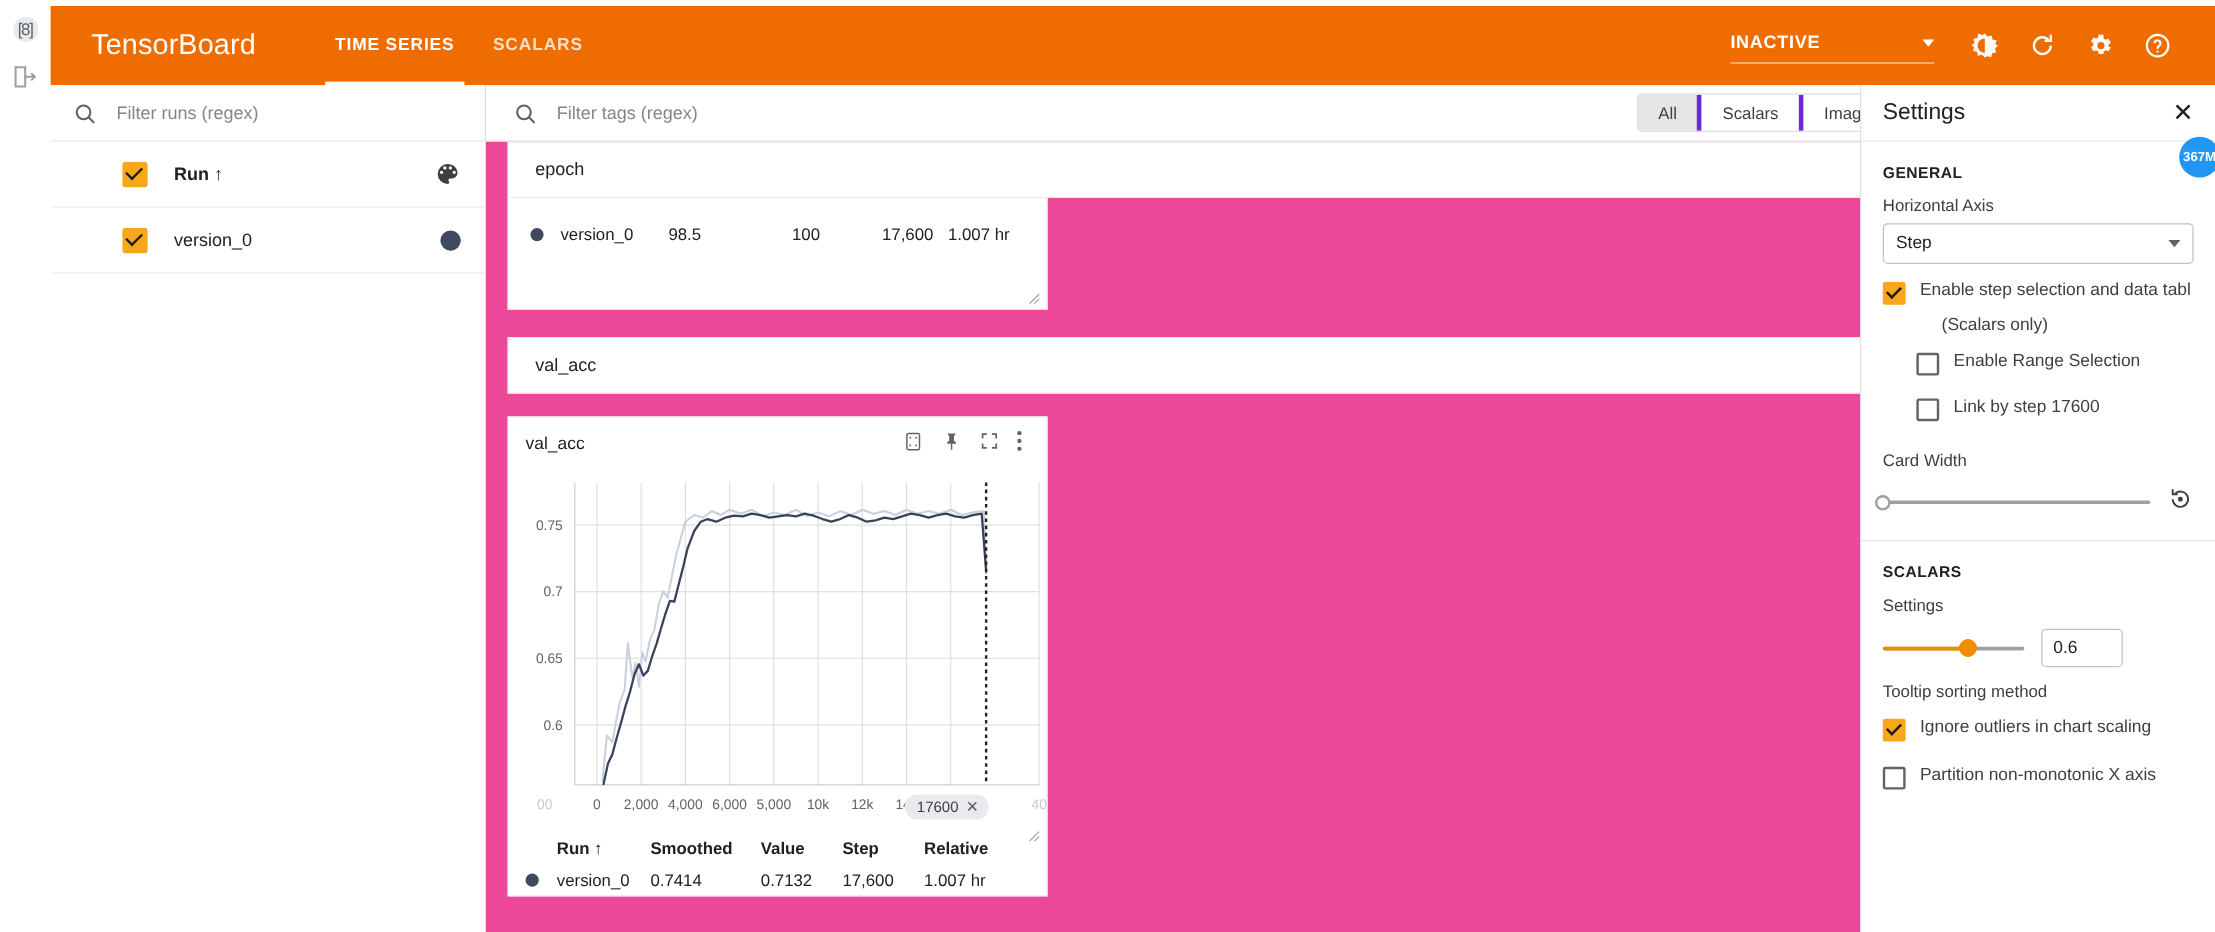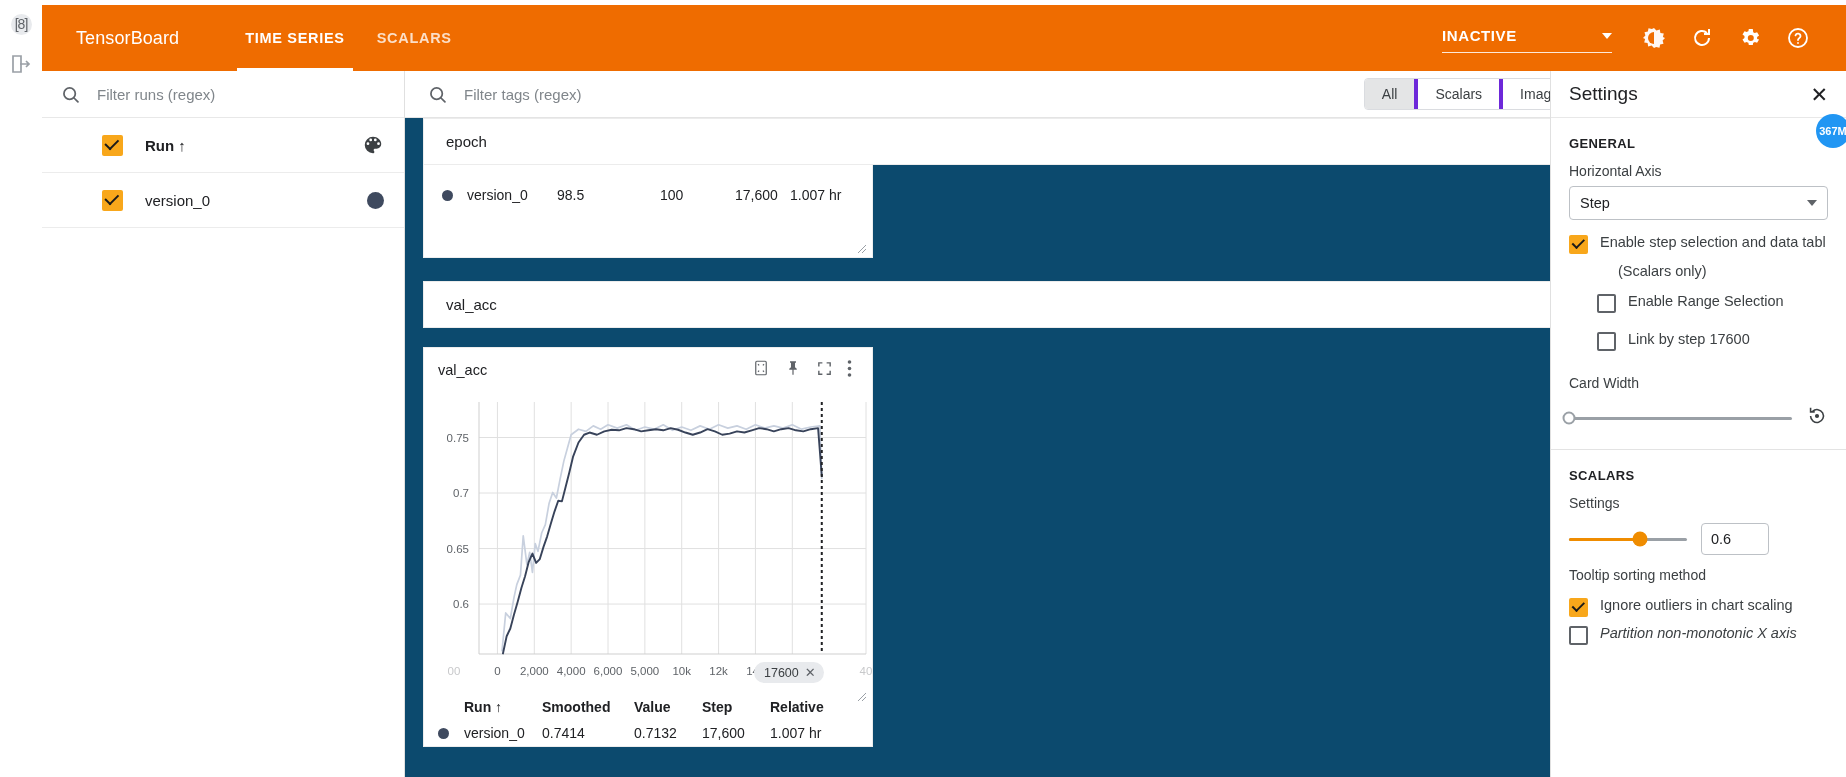--- a/index.html
+++ b/index.html
@@ -29,21 +29,21 @@
     position: absolute; left: 8px; top: 52px; width: 26px; height: 24px;
     color: #9aa0a6;
   }
 
   
   .topbar {
     position: absolute; left: 42px; top: 5px; right: 0; height: 66px;
     background: #ef6c00; display: flex; align-items: center;
   }
   .brand {
-    color: #fff; font-size: 18px; font-weight: 400;
+    color: #fff; font-size: 24px; font-weight: 400;
     margin-left: 34px; letter-spacing: 0.1px;
   }
   .nav-tabs { display: flex; align-items: center; height: 66px; margin-left: 50px; }
   .nav-tab {
     color: rgba(255,255,255,0.78); font-size: 14.5px; font-weight: 600;
     letter-spacing: 0.7px; padding: 0 16px; height: 66px;
     display: flex; align-items: center; cursor: pointer;
     position: relative;
   }
   .nav-tab.active { color: #fff; }
@@ -104,21 +104,21 @@
   .run-label {
     margin-left: 48px; font-size: 15px; color: #202124;
   }
   .run-label.head { font-weight: 700; }
   .run-right { margin-left: auto; display: flex; align-items: center; }
   .swatch-dot { width: 17px; height: 17px; border-radius: 50%; background: #3f4a5f; }
 
   
   .main {
     position: absolute; left: 405px; top: 71px; right: 0; bottom: 0;
-    background: #0c4a6e;
+    background: #ec4899;
   }
   .tagbar {
     height: 47px; background: #fff; display: flex; align-items: center;
     border-bottom: 1px solid #e4e4e4; padding-left: 22px; padding-right: 20px;
   }
   .tagbar input {
     border: none; outline: none; font-size: 15px; margin-left: 16px;
     width: 320px; background: transparent; color: #202124;
     font-family: "Liberation Sans", sans-serif;
   }
@@ -590,21 +590,21 @@
         </div>
         <input class="num-input" type="text" value="0.6" style="">
       </div>
 
       <div class="sp-field-label">Tooltip sorting method</div>
 
       <div class="sp-check-row">
         <div class="sp-cbx on"></div>
         <div class="sp-check-label">Ignore outliers in chart scaling</div>
       </div>
-      <div class="sp-check-row" style="margin-top:8px;font-style:italic;">
+      <div class="sp-check-row" style="margin-top:20px;">
         <div class="sp-cbx off"></div>
         <div class="sp-check-label">Partition non-monotonic X axis</div>
       </div>
     </div>
   </div>
 
   <div class="page-scrollbar"></div>
   <div class="badge367">367M</div>
 
 </div>

